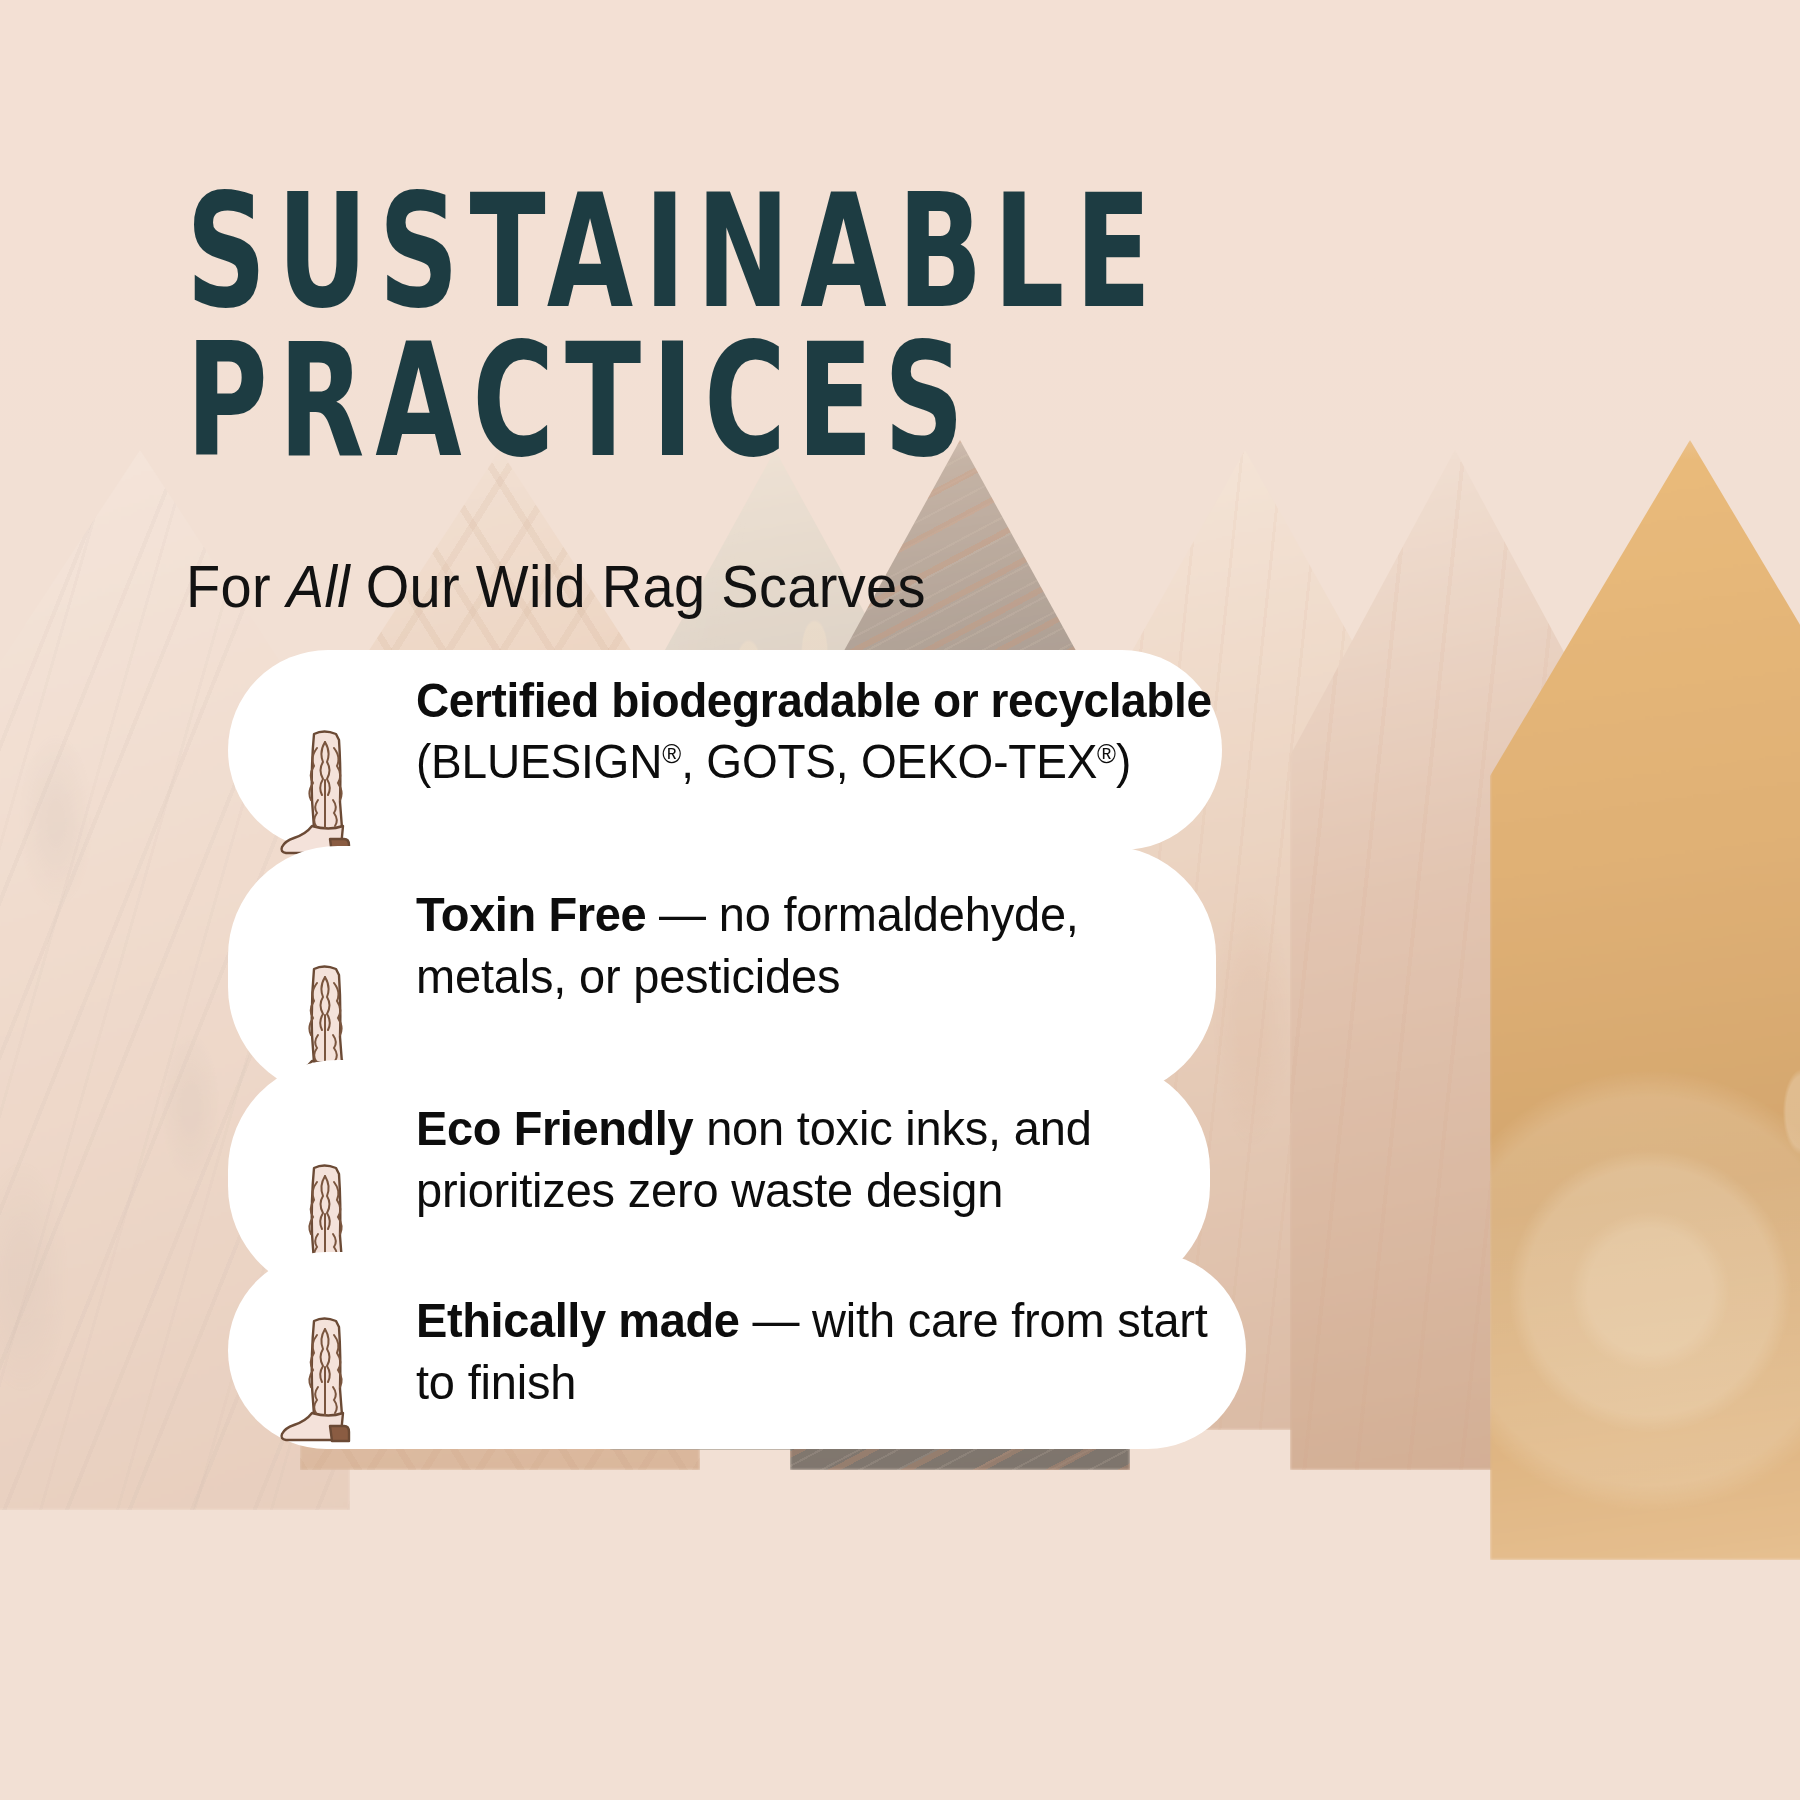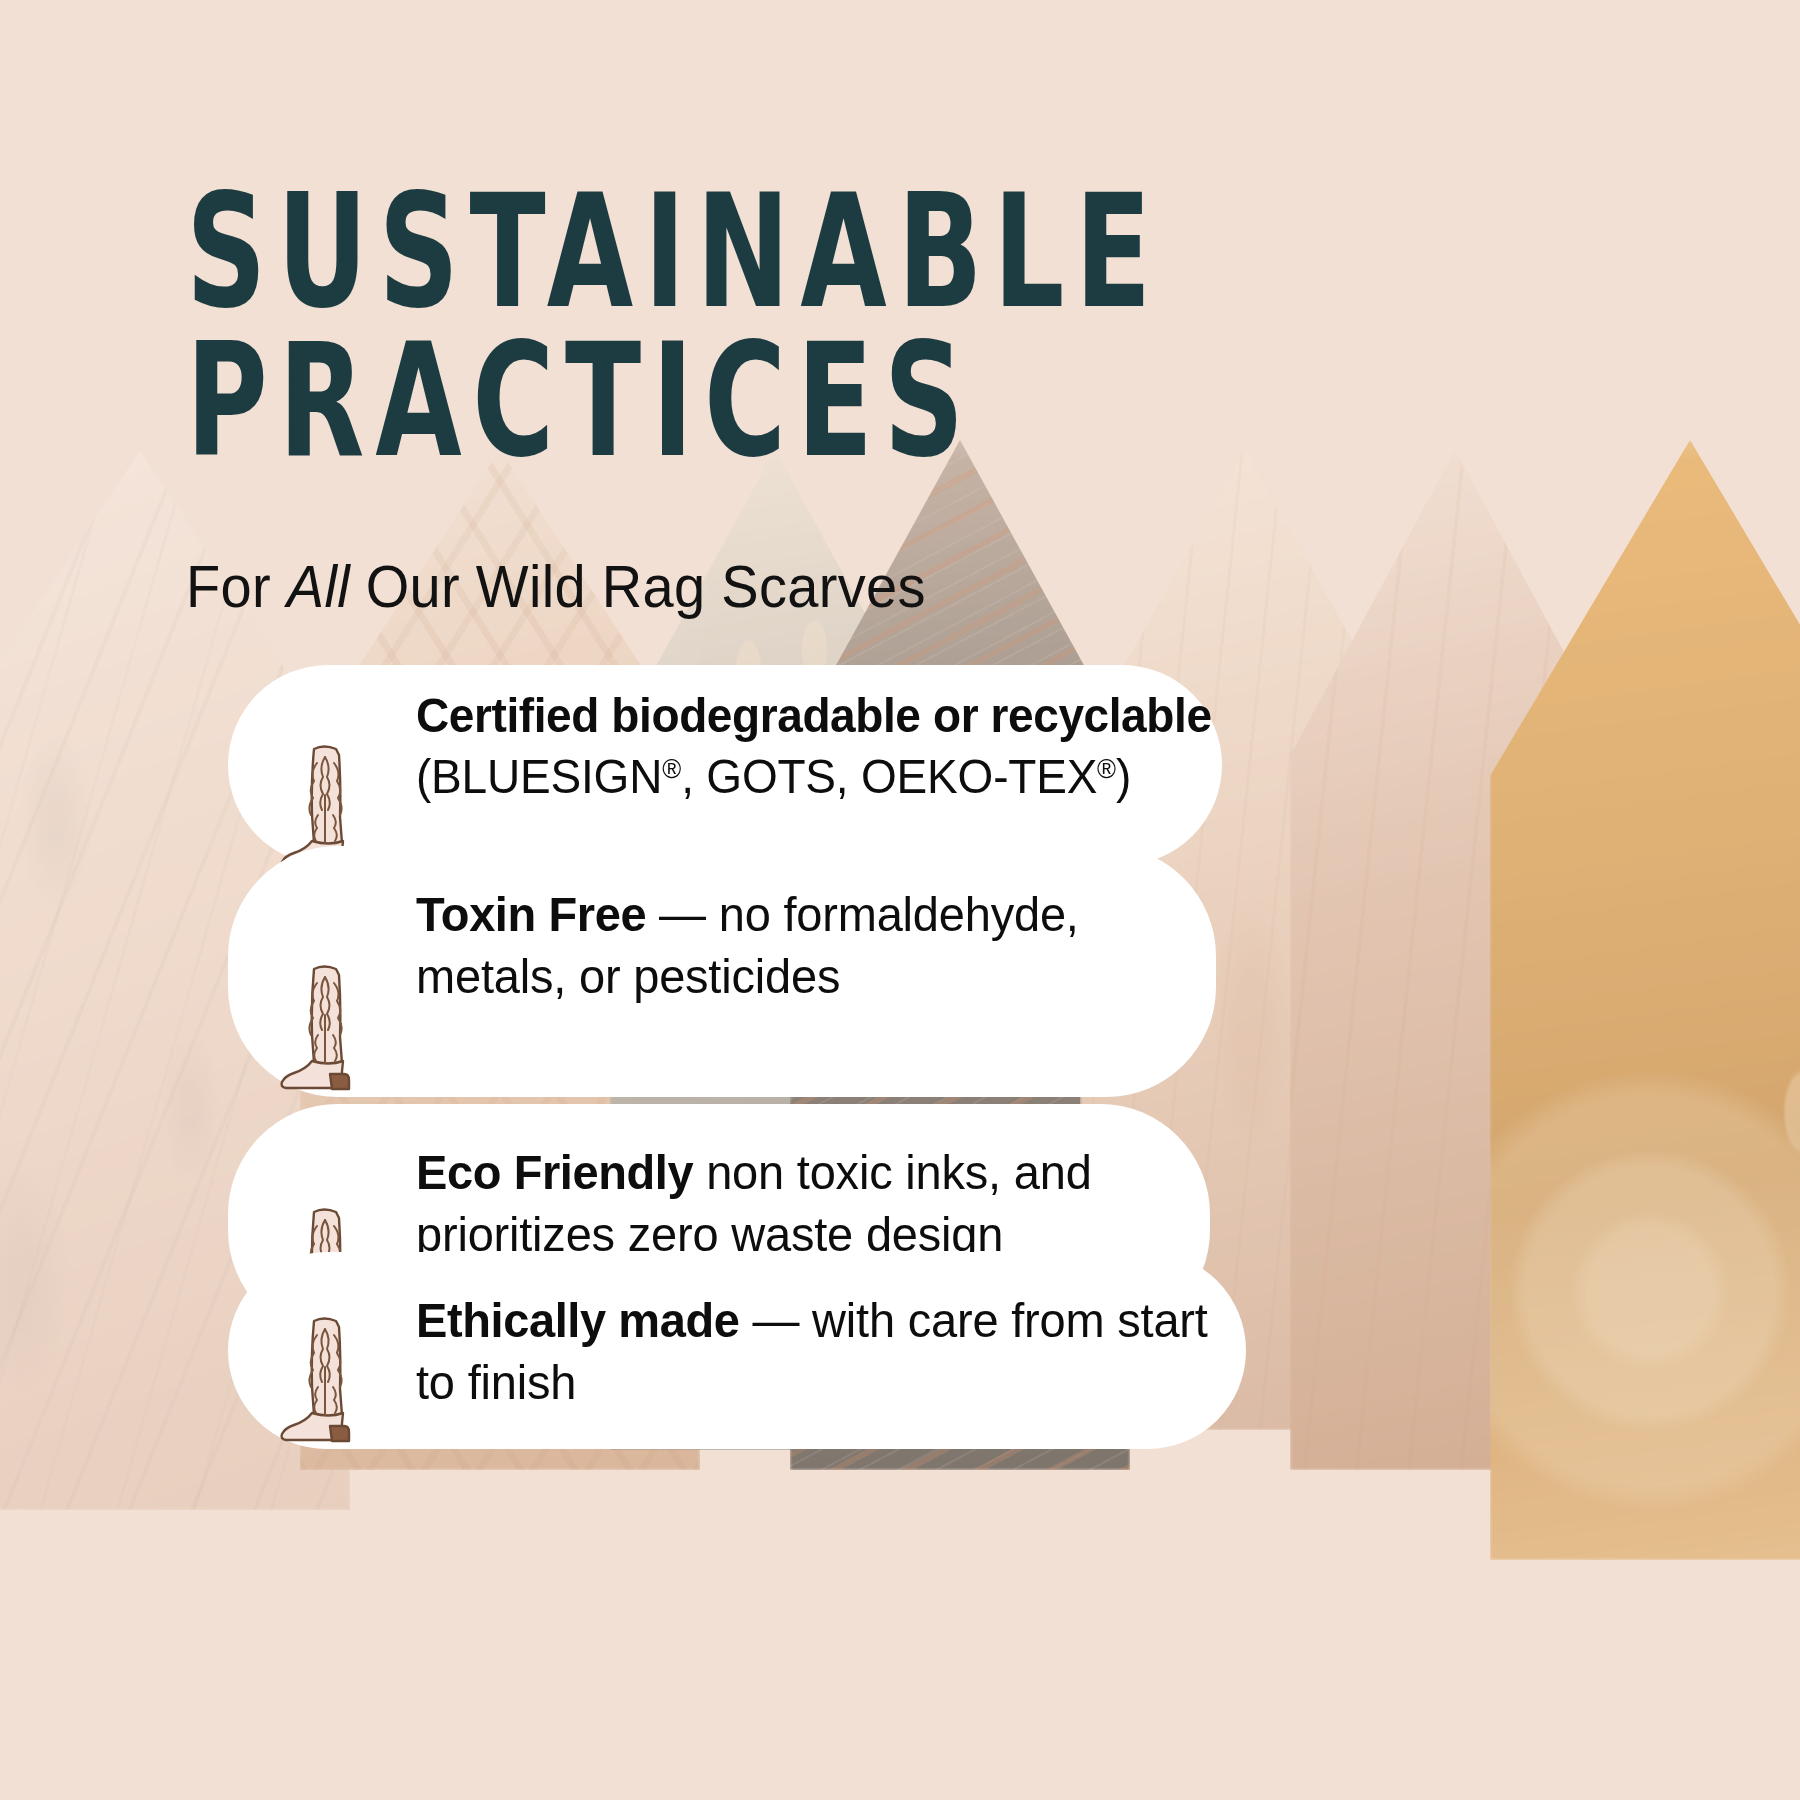--- a/index.html
+++ b/index.html
@@ -56,23 +56,23 @@
   .subtitle .em{font-style:italic;}
 
   
   .cards{position:absolute;left:0;top:0;width:1800px;height:1800px;}
   .card{
     position:absolute;left:228px;
     background:#ffffff;
     border-radius:110px;
     display:flex;align-items:center;
   }
-  .card-1{top:650px;width:994px;height:200px;margin-top:15px;}
+  .card-1{top:650px;width:994px;height:200px;}
   .card-2{top:846px;width:988px;height:251px;}
-  .card-3{top:1104px;width:982px;height:236px;}
+  .card-3{top:1060px;width:982px;height:236px;}
   .card-4{top:1252px;width:1018px;height:197px;text-decoration:underline;}
 
   .boot-wrap{
     position:absolute;left:40px;bottom:0px;
     width:112px;height:140px;
     display:flex;align-items:flex-end;justify-content:center;
   }
   .card-1 .boot-wrap{bottom:-8px;}
   .card-2 .boot-wrap{bottom:4px;}
   .card-3 .boot-wrap{bottom:4px;}

